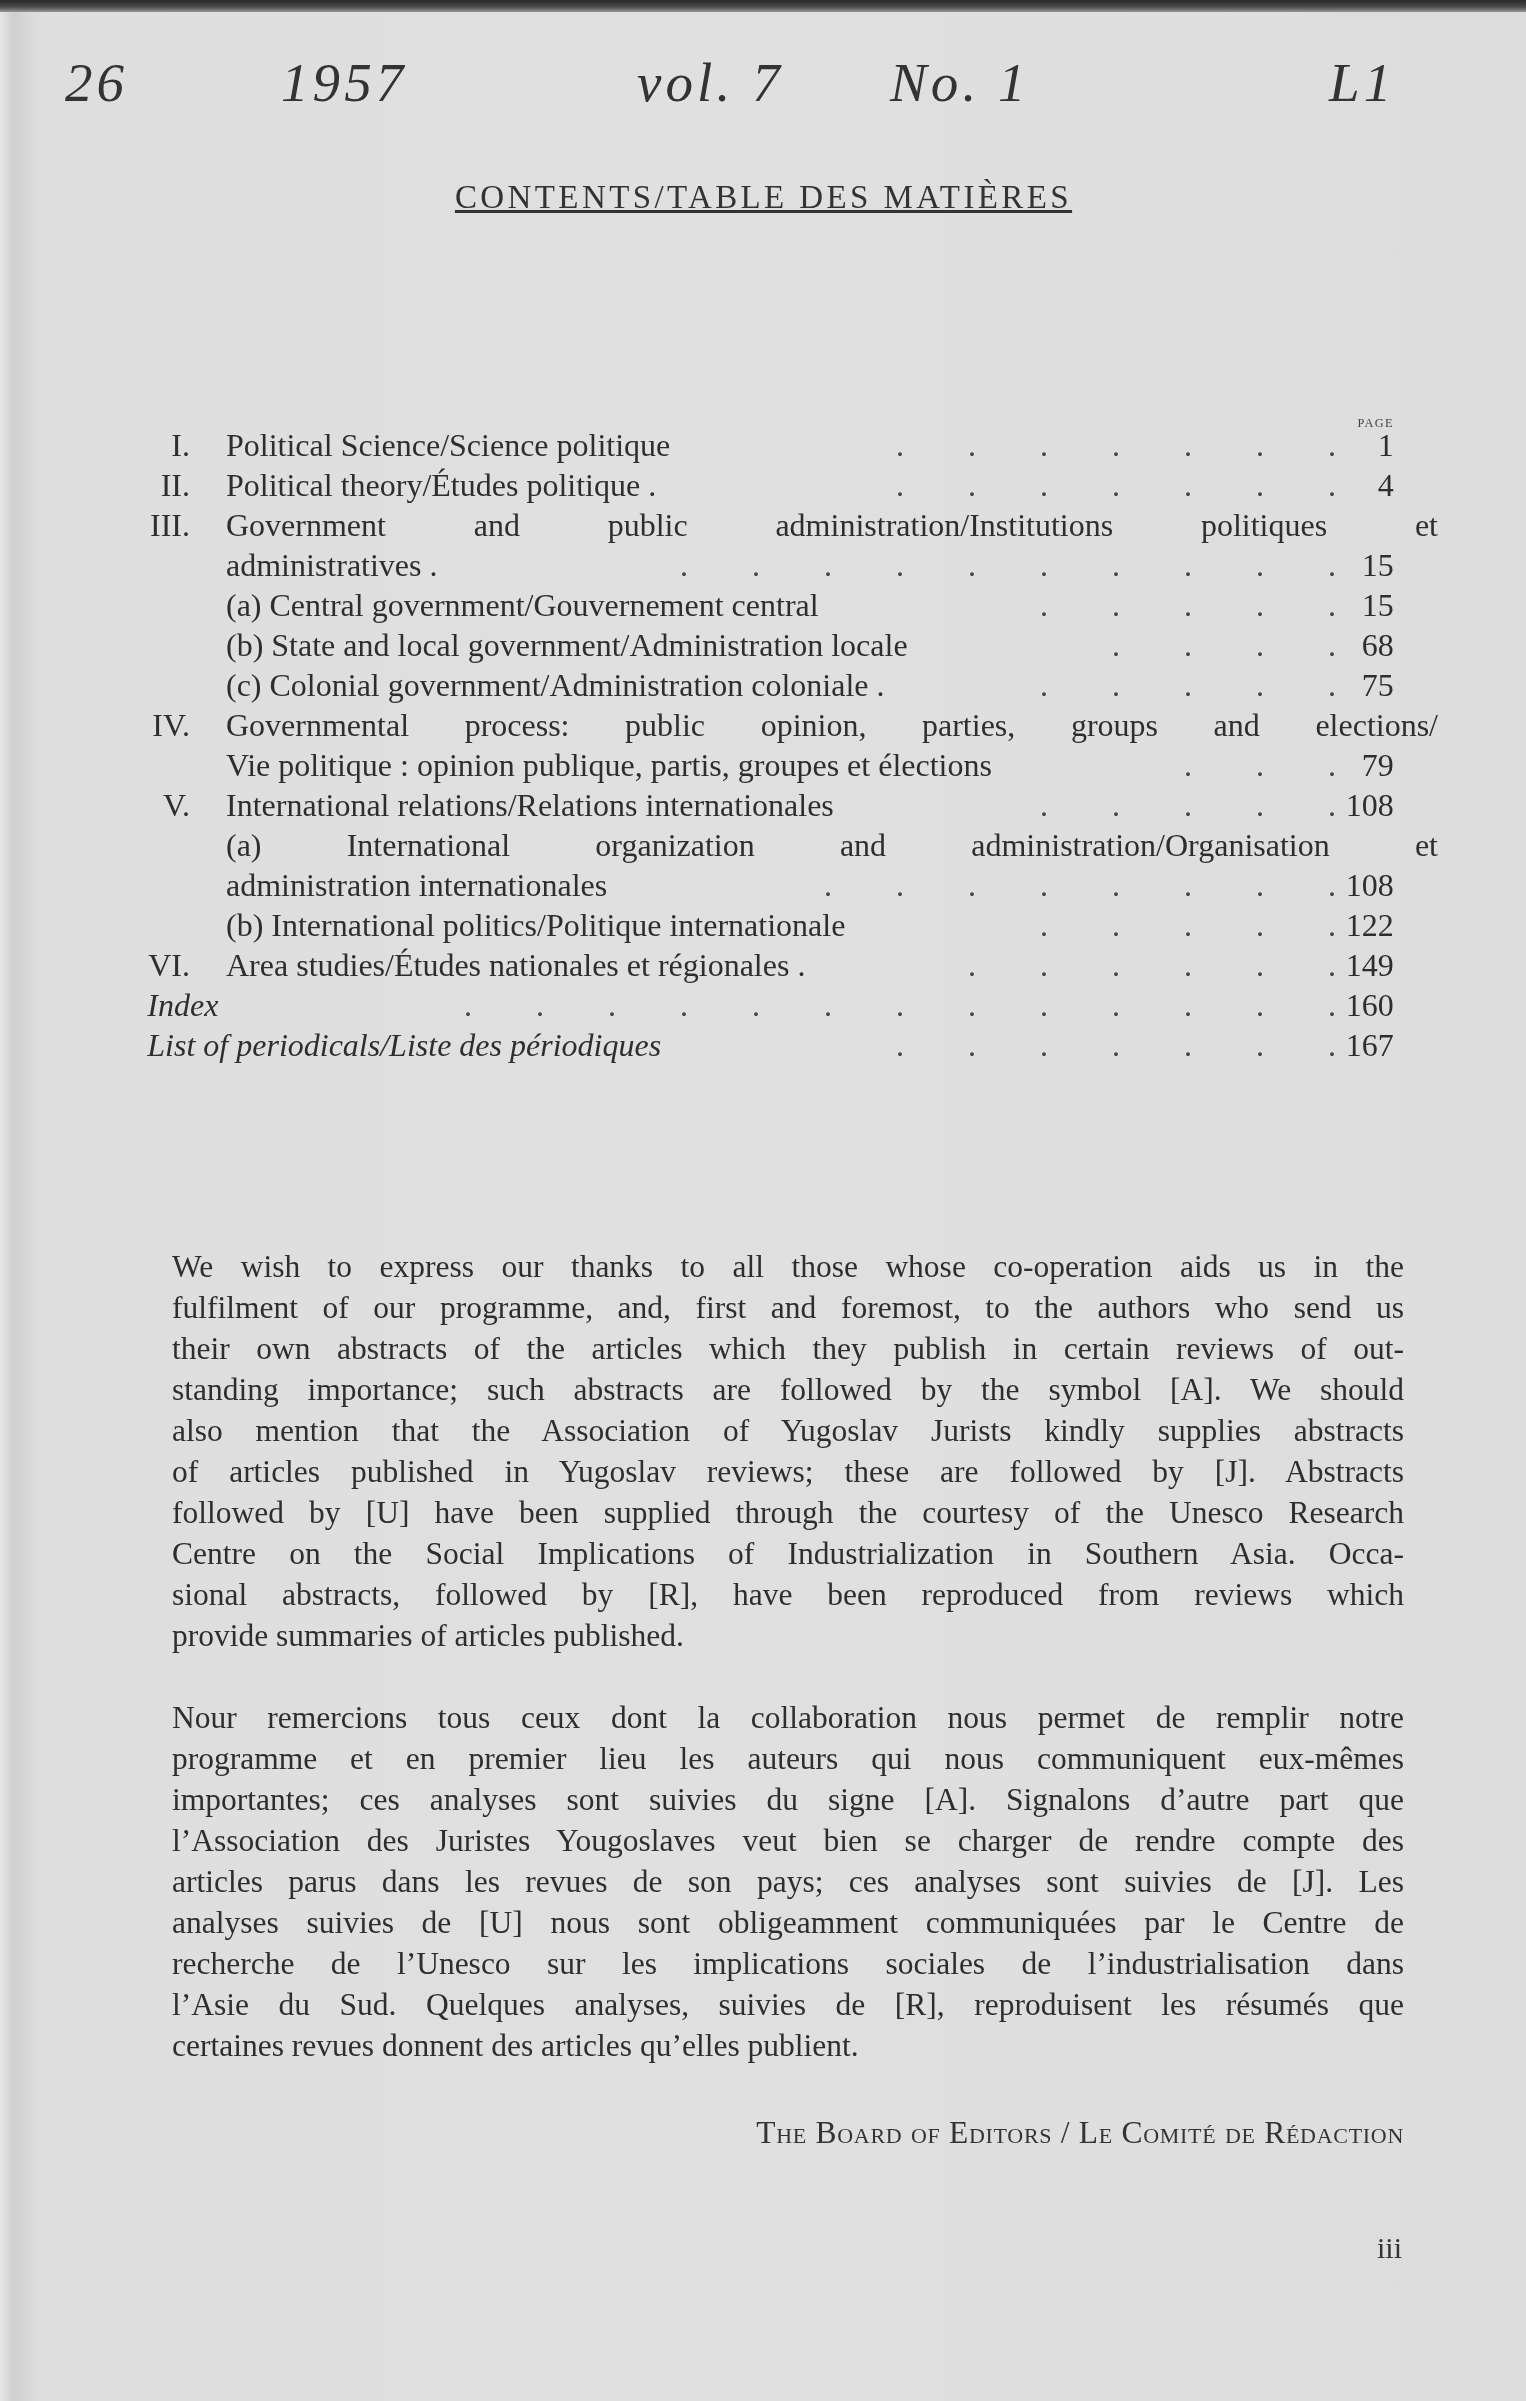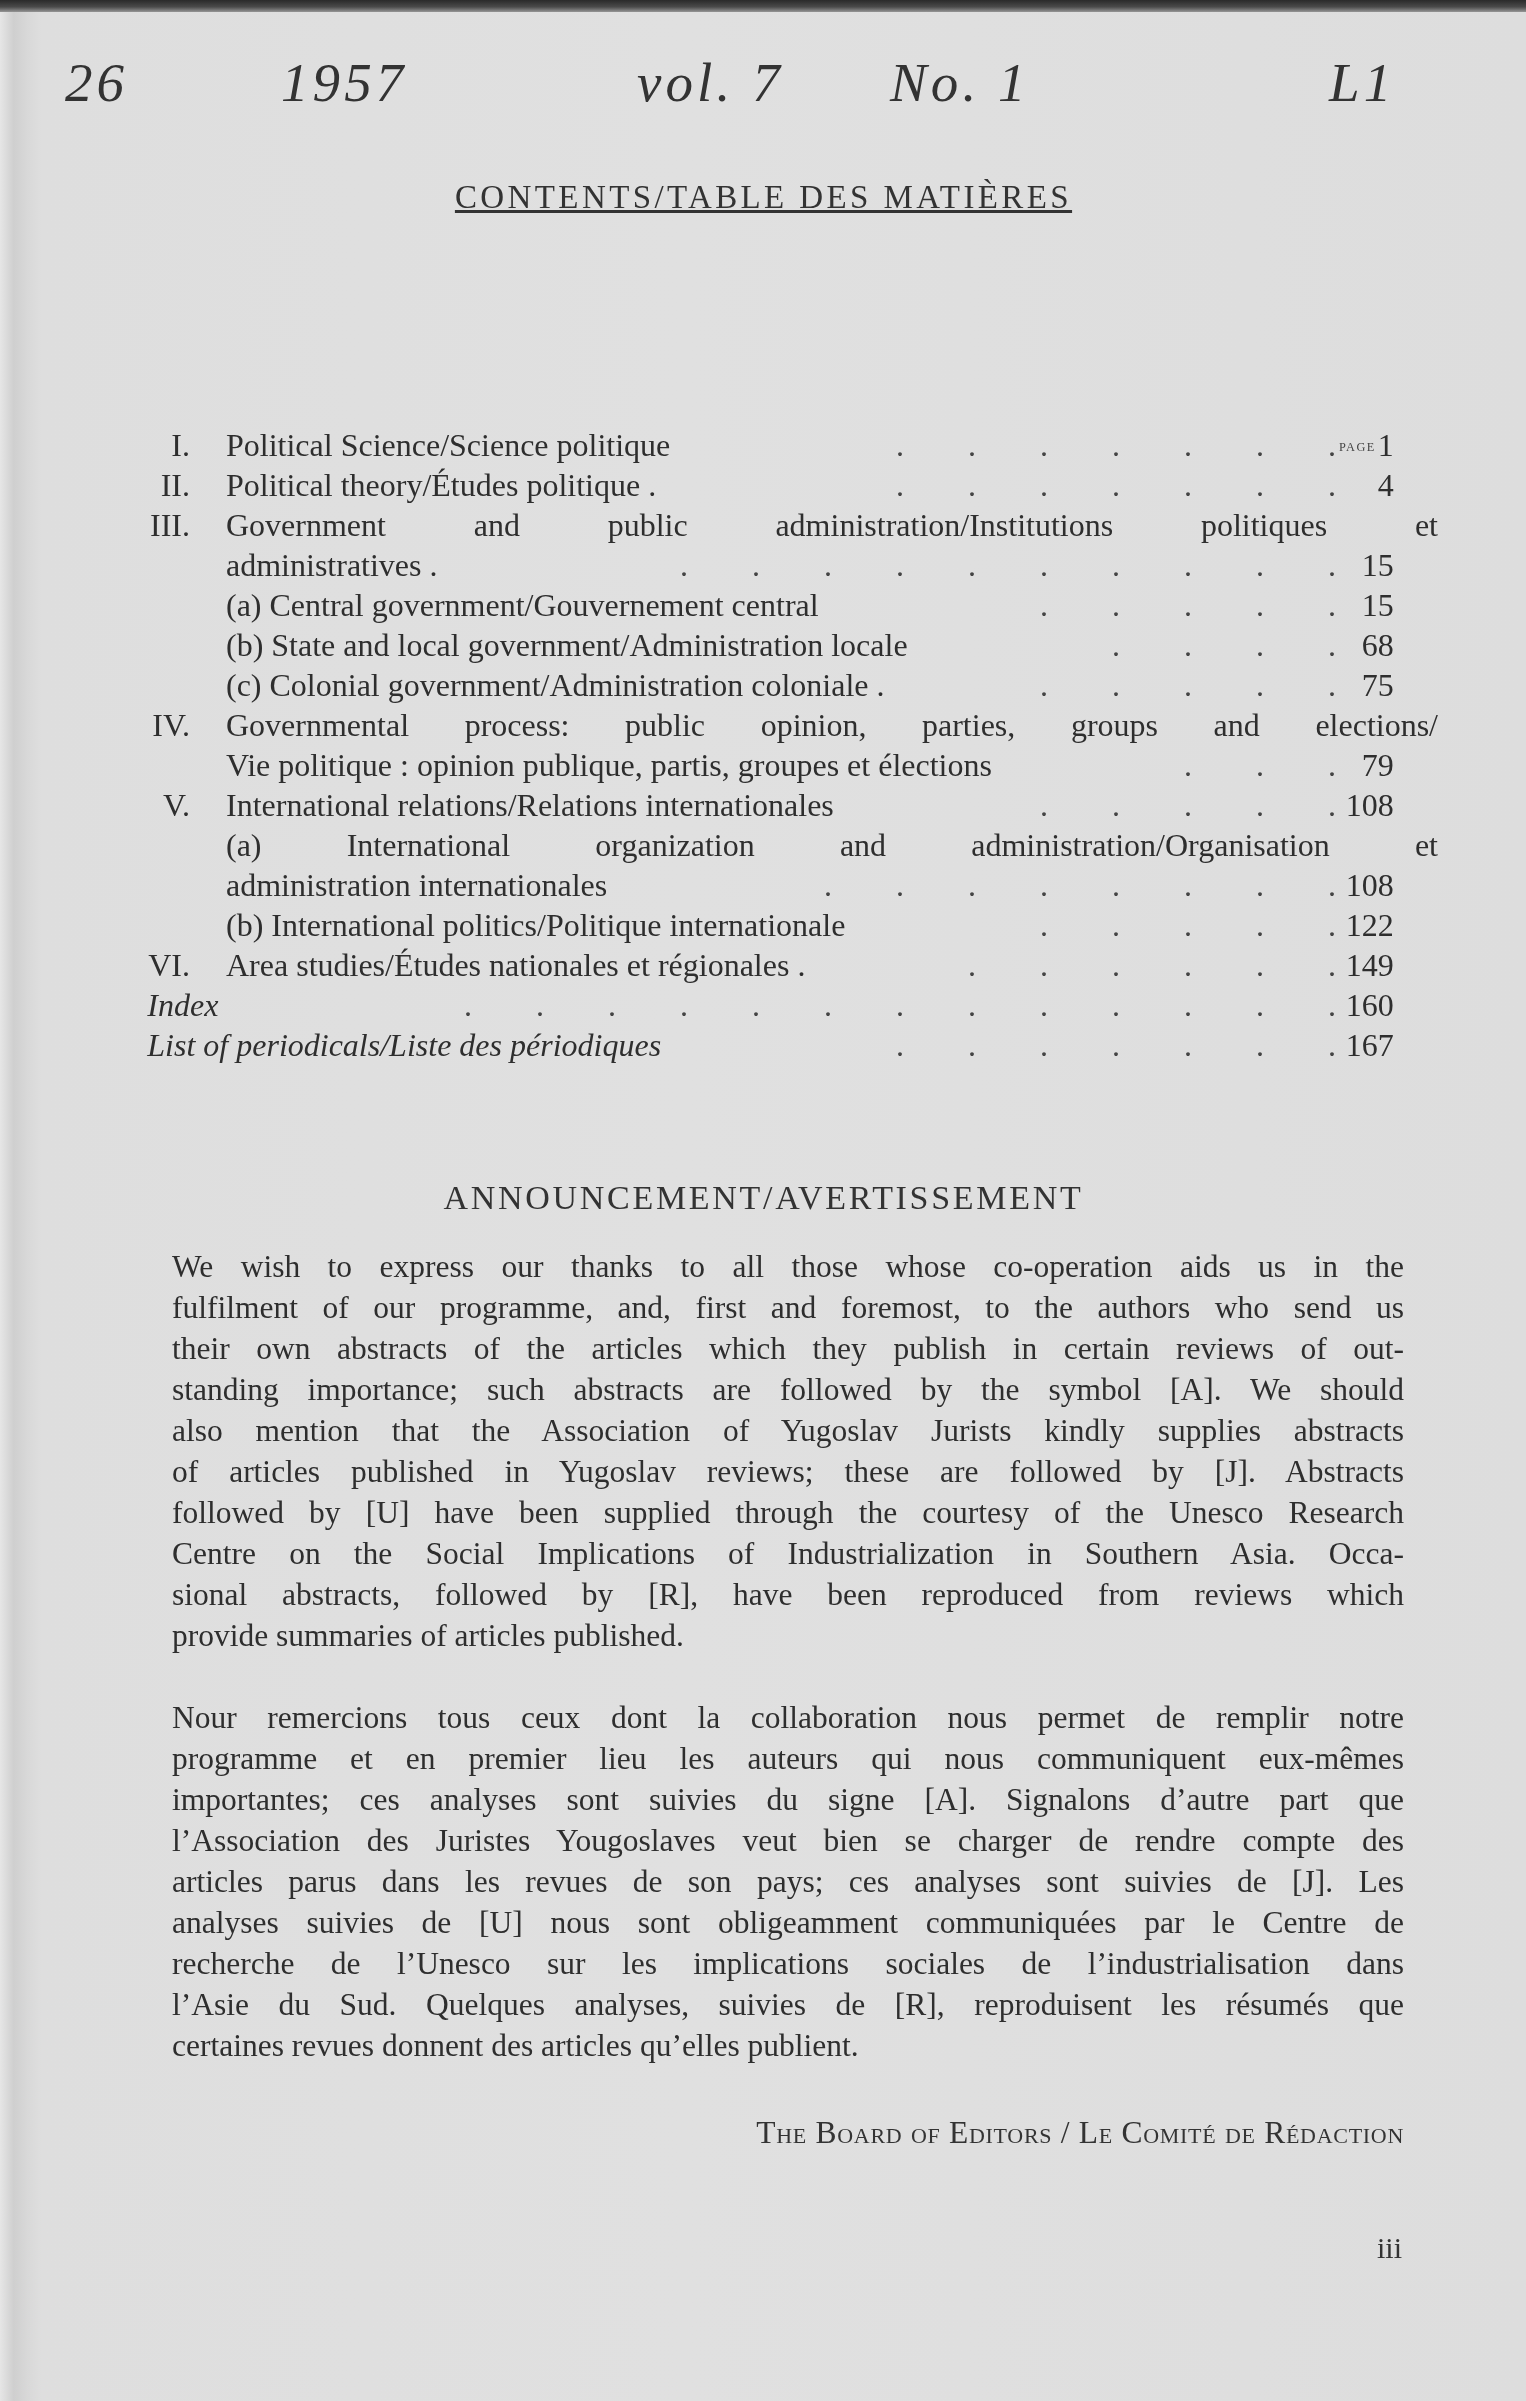--- a/index.html
+++ b/index.html
@@ -40,21 +40,21 @@
     font-size: 33px; letter-spacing: 3.4px; color: #333;
     padding-left: 0;
     text-decoration: underline;
   }
 
   .toc {
     position: absolute; top: 425px; left: 137px; width: 1267px;
     font-size: 32px; line-height: 40px;
   }
   .page-header {
-    position: absolute; top: 440px; left: 1339px; width: 55px; 
+    position: absolute; top: 416px; left: 1339px; width: 55px; text-align: right;
     font-size: 12.3px; letter-spacing: 1.4px; color: #444;
   }
   .toc-row { position: relative; height: 40px; white-space: nowrap; }
   .toc-num { position: absolute; left: 0; width: 53px; text-align: right; }
   .toc-label { position: absolute; left: 89px; }
   .toc-row.plain .toc-label { left: 10.3px; font-style: italic; }
   .toc-dots {
     position: absolute; right: 68px; letter-spacing: 31.5px; color: #444;
   }
   .toc-page {
@@ -191,21 +191,20 @@
         <span class="toc-page">160</span>
       </div>
       <div class="toc-row plain">
         <span class="toc-num"></span>
         <span class="toc-label">List of periodicals/Liste des périodiques</span>
         <span class="toc-dots" style="letter-spacing: 0px; word-spacing: 0px;">.  .  .  .  .  .  .</span>
         <span class="toc-page">167</span>
       </div>
     </div>
 
-  <div class="announce-title">ANNOUNCEMENT/AVERTISSEMENT</div>
 
   <div class="para para1" id="para-en">
       <span class="ln">We wish to express our thanks to all those whose co-operation aids us in the</span>
       <span class="ln">fulfilment of our programme, and, first and foremost, to the authors who send us</span>
       <span class="ln">their own abstracts of the articles which they publish in certain reviews of out-</span>
       <span class="ln">standing importance; such abstracts are followed by the symbol [A]. We should</span>
       <span class="ln">also mention that the Association of Yugoslav Jurists kindly supplies abstracts</span>
       <span class="ln">of articles published in Yugoslav reviews; these are followed by [J]. Abstracts</span>
       <span class="ln">followed by [U] have been supplied through the courtesy of the Unesco Research</span>
       <span class="ln">Centre on the Social Implications of Industrialization in Southern Asia. Occa-</span>

